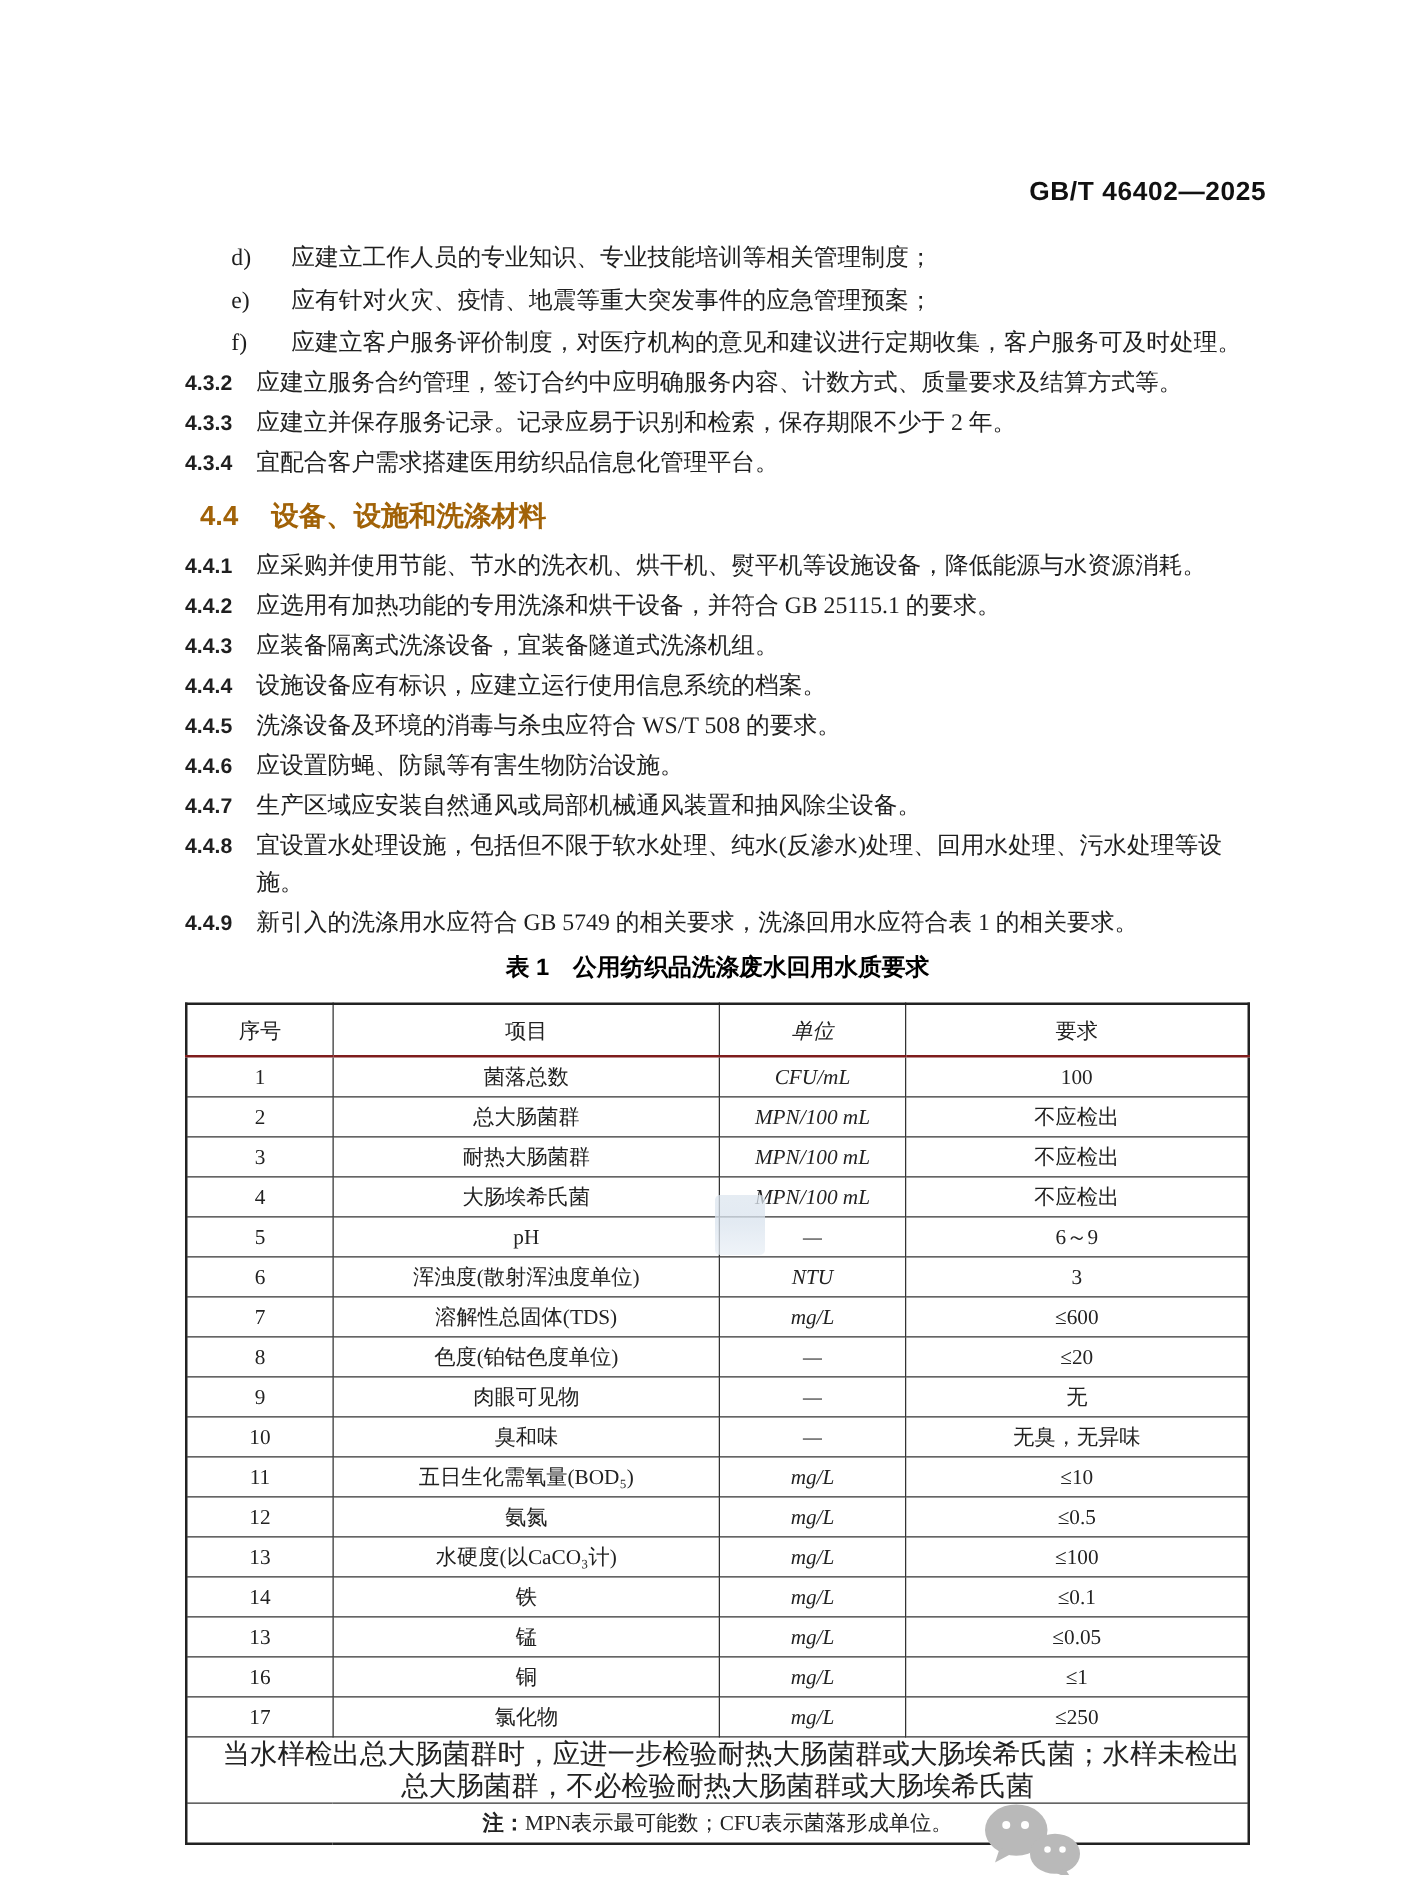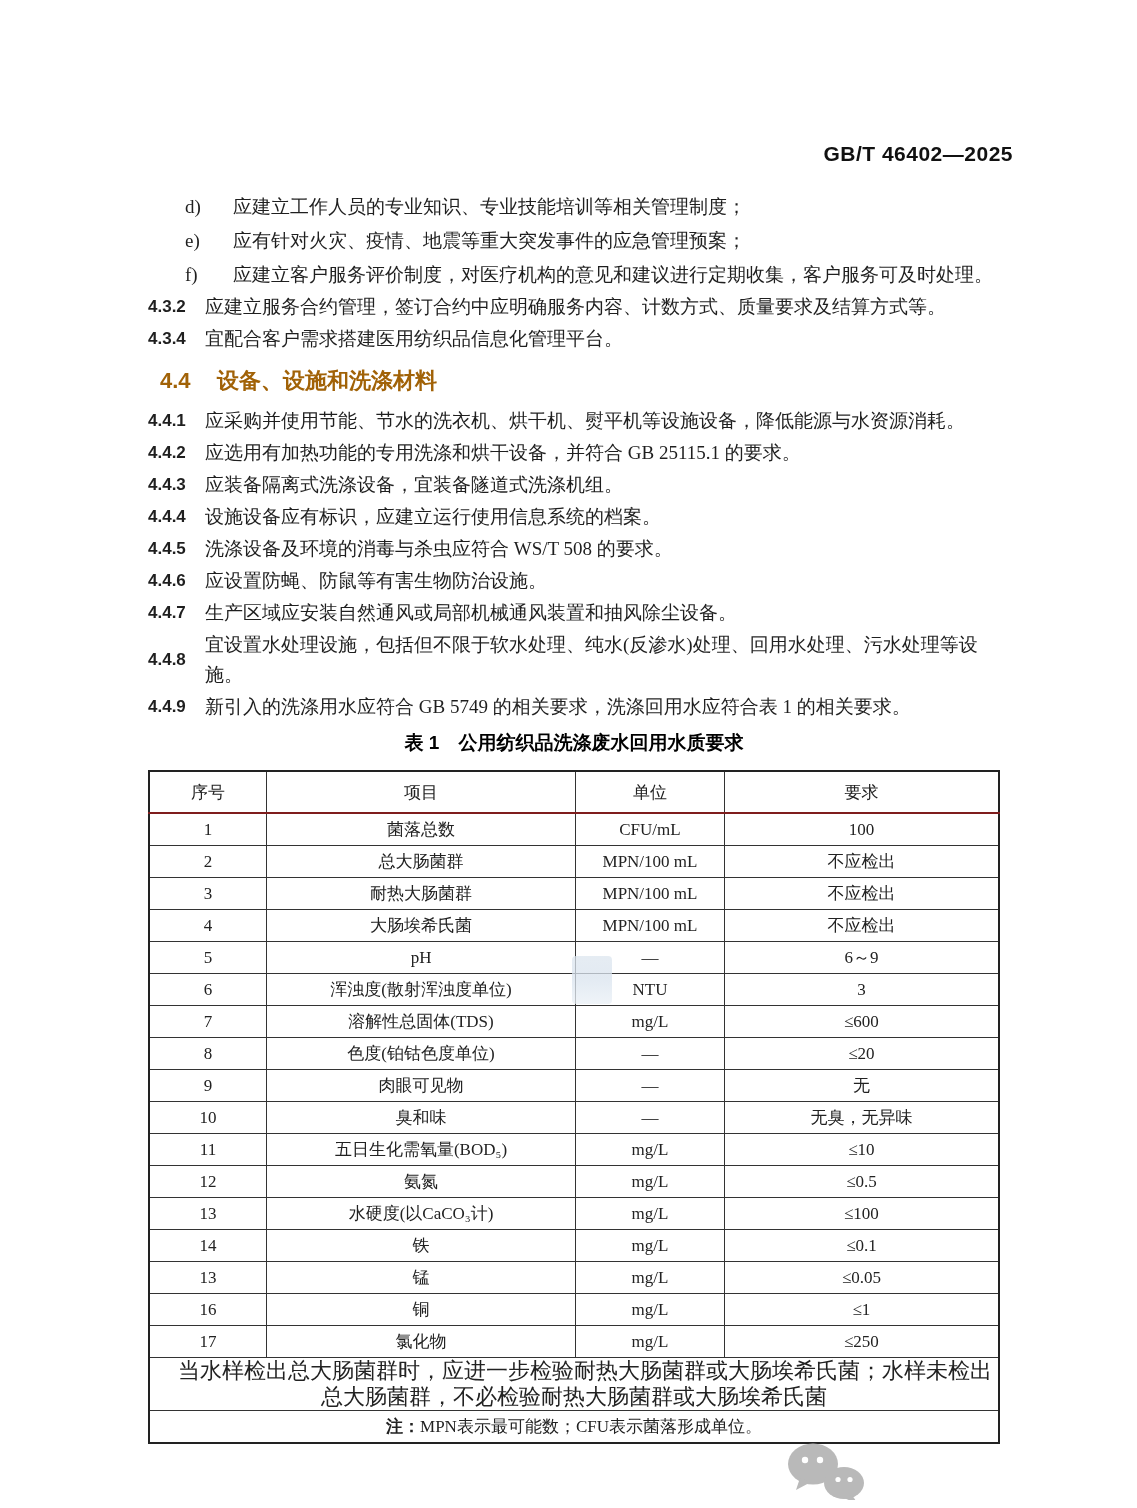--- a/index.html
+++ b/index.html
@@ -19,21 +19,21 @@
   }
   .content{
     position:absolute;left:148px;top:182px;width:852px;
   }
   .para{display:flex;line-height:30px;font-size:19px;}
   .para.lettered{margin-left:37px;}
   .para.lettered .para-label{width:48px;flex:none;font-family:"Liberation Serif","DejaVu Serif",serif;}
   .para.numbered .para-label{width:57px;flex:none;font-family:"Liberation Sans","DejaVu Sans",sans-serif;font-weight:bold;font-size:17px;}
   .para .para-text{flex:1;}
   .gap-sm{margin-top:4px;}
-  .gap-xs{margin-top:2px;align-items:center;}
+  .gap-xs{margin-top:2px;}
   .first{margin-top:10px;}
   .section-heading{
     margin-top:12px;display:flex;line-height:30px;
     font-family:"Liberation Sans","DejaVu Sans",sans-serif;
     font-weight:bold;font-size:22px;color:#a16207;margin-left:12px;
   }
   .section-heading .para-label{width:57px;flex:none;}
   .section-items{margin-top:10px;}
   .table-title{
     margin-top:6px;text-align:center;line-height:30px;
@@ -46,21 +46,21 @@
     font-size:17px;color:#222;
   }
   table.spec th,table.spec td{
     border:1px solid #333;text-align:center;vertical-align:middle;
     padding:0 4px;font-weight:normal;
   }
   table.spec th{height:40px;border-bottom:2px solid #7f1d1d;font-size:17px;}
   table.spec td{height:31px;}
   .c0{width:13.3%;}
   .c1{width:36.9%;}
-  .c2{width:17.2%;}
+  .c2{width:17.2%;font-style:italic;}
   .c3{width:32.6%;}
   td.footnote-cell{
     height:54px;text-align:left;padding:4px 10px 4px 10px;
     line-height:26px;text-indent:1em;font-size:22px;
   }
   td.note-cell{
     height:32px;text-align:left;padding-left:36px;font-size:17px;
   }
   .note-label{font-family:"Liberation Sans","DejaVu Sans",sans-serif;font-weight:bold;}
   
@@ -105,20 +105,24 @@
           <span class="para-label">e)</span>
           <span class="para-text">应有针对火灾、疫情、地震等重大突发事件的应急管理预案；</span>
         </div>
         <div class="para lettered gap-sm">
           <span class="para-label">f)</span>
           <span class="para-text">应建立客户服务评价制度，对医疗机构的意见和建议进行定期收集，客户服务可及时处理。</span>
         </div>
         <div class="para numbered gap-xs">
           <span class="para-label">4.3.2</span>
           <span class="para-text">应建立服务合约管理，签订合约中应明确服务内容、计数方式、质量要求及结算方式等。</span>
+        </div>
+        <div class="para numbered gap-xs">
+          <span class="para-label">4.3.3</span>
+          <span class="para-text">应建立并保存服务记录。记录应易于识别和检索，保存期限不少于 2 年。</span>
         </div>
         <div class="para numbered gap-xs">
           <span class="para-label">4.3.4</span>
           <span class="para-text">宜配合客户需求搭建医用纺织品信息化管理平台。</span>
         </div>
       </div>
 
     <div class="section-heading">
       <span class="para-label">4.4</span>
       <span>设备、设施和洗涤材料</span>

